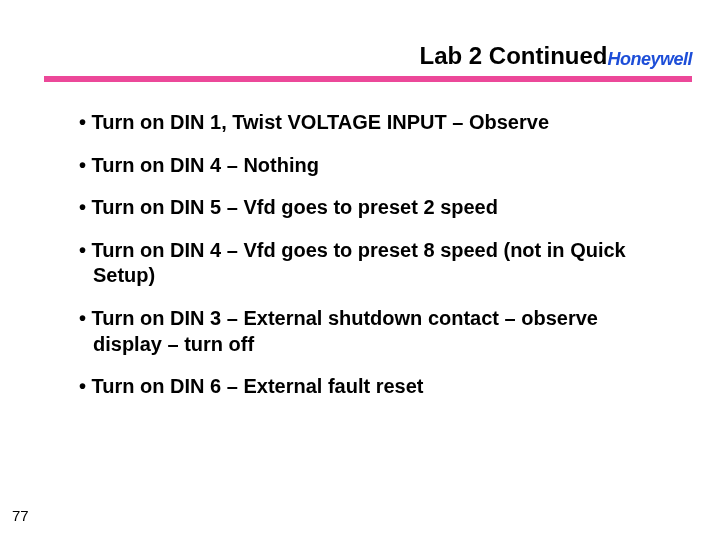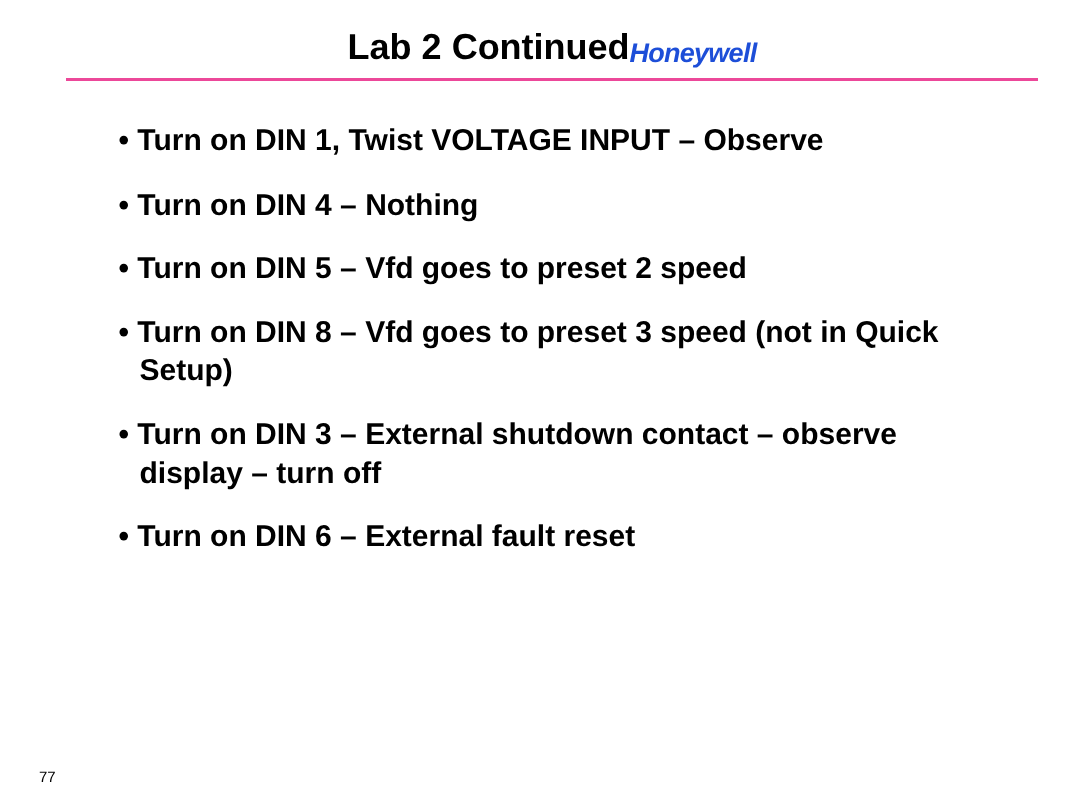--- a/index.html
+++ b/index.html
@@ -15,25 +15,26 @@
   }
   .slide {
     box-sizing: border-box;
     width: 720px;
     height: 540px;
     padding: 18px 28px 18px 44px;
     position: relative;
   }
   .header {
     display: flex;
-    justify-content: center;
+    justify-content: flex-end;
     align-items: flex-end;
-    border-bottom: 2px solid #ec4899;
+    border-bottom: 6px solid #ec4899;
     padding-bottom: 6px;
     margin-bottom: 28px;
+    margin-top: 24px;
   }
   .title {
     font-size: 24px;
     font-weight: 700;
   }
   .brand {
     font-size: 18px;
     font-weight: 700;
     color: #1d4ed8;
     letter-spacing: -0.5px;
@@ -50,38 +51,38 @@
     line-height: 1.28;
     text-indent: -14px;
     padding-left: 14px;
     margin: 17px;
   }
   ul.bullets li::before {
     content: "• ";
   }
   .pagenum {
     position: absolute;
-    left: 26px;
+    left: 12px;
     bottom: 16px;
-    font-size: 10px;
+    font-size: 15px;
     color: #000;
   }
 </style>
 </head>
 <body>
 
 <div class="slide">
   <div class="header">
     <div class="title">Lab 2 Continued</div>
     <div class="brand">Honeywell</div>
   </div>
 
   <ul class="bullets">
     <li>Turn on DIN 1, Twist VOLTAGE INPUT – Observe</li>
     <li>Turn on DIN 4 – Nothing</li>
     <li>Turn on DIN 5 – Vfd goes to preset 2 speed</li>
-    <li>Turn on DIN 8 – Vfd goes to preset 3 speed (not in Quick Setup)</li>
+    <li>Turn on DIN 4 – Vfd goes to preset 8 speed (not in Quick Setup)</li>
     <li>Turn on DIN 3 – External shutdown contact – observe display – turn off</li>
     <li>Turn on DIN 6 – External fault reset</li>
   </ul>
 
   <div class="pagenum">77</div>
 </div>
 
 </body></html>

